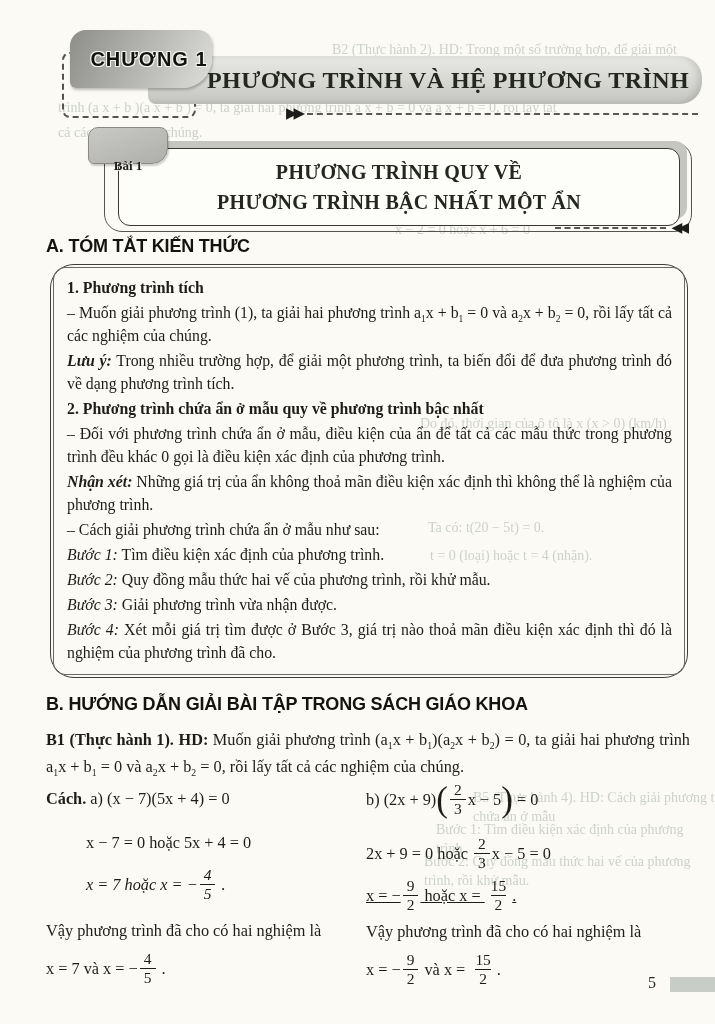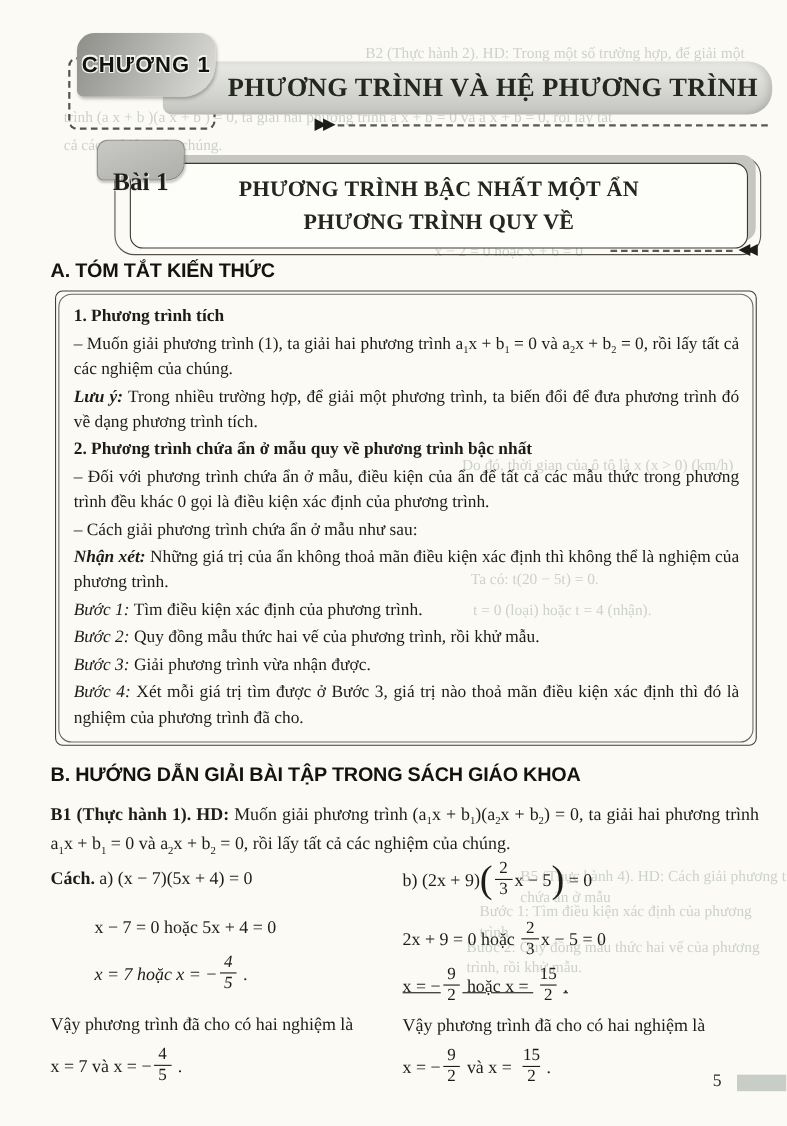--- a/index.html
+++ b/index.html
@@ -20,20 +20,21 @@
   .chapter-dashed{
     position:absolute;left:62px;top:52px;width:130px;height:62px;
     border:2px dashed #55534e;border-radius:8px;z-index:1;background:transparent;
   }
   .chapter-badge{
     position:absolute;left:70px;top:30px;width:126px;height:58px;z-index:2;
     background:linear-gradient(115deg,#8d8d89 0%,#b9b9b5 55%,#dededa 100%);
     border-radius:16px 14px 30px 6px;
     display:flex;align-items:center;justify-content:center;
     box-shadow:1px 2px 3px rgba(0,0,0,.25);
+    padding-left:16px;
   }
   .chapter-badge span{
     font-family:"Liberation Sans",sans-serif;font-weight:900;font-size:20px;
     color:#121210;letter-spacing:1px;
     text-shadow:1px 1px 0 #f2f2ee,-1px -1px 0 #f2f2ee,1px -1px 0 #f2f2ee,-1px 1px 0 #f2f2ee;
   }
   .chapter-band{
     position:absolute;left:148px;top:56px;width:554px;height:48px;z-index:1;
     background:linear-gradient(180deg,#e9e9e5 0%,#d4d4d0 60%,#c3c3bf 100%);
     border-radius:8px 22px 22px 8px;
@@ -47,21 +48,21 @@
   .fwd-arrows .tri{font-size:15px;color:#1c1c1a;letter-spacing:-4px;line-height:1;}
   .fwd-arrows .dash{flex:1;border-top:2px dashed #5a5852;margin-left:6px;height:0;}
   .lesson-badge{
     position:absolute;left:88px;top:127px;width:78px;height:35px;z-index:4;
     background:linear-gradient(160deg,#c9c9c5 0%,#aeaeaa 100%);
     border-radius:10px 8px 16px 6px;border:1px solid #8b8985;
     display:flex;align-items:center;justify-content:center;
     box-shadow:1px 2px 2px rgba(0,0,0,.2);
   }
   .lesson-badge span{
-    font-size:23px;font-weight:bold;color:#1f1e1b;
+    font-size:13px;font-weight:bold;color:#1f1e1b;
     text-shadow:1px 1px 0 #eeeeea;
     margin-top:40px;
   }
   .lesson-frame{
     position:absolute;left:104px;top:142px;width:586px;height:88px;z-index:2;
     border:1.5px solid #55534c;border-radius:6px 18px 18px 18px;
   }
   .lesson-box{
     position:absolute;left:118px;top:148px;width:560px;height:76px;z-index:3;
     background:#fdfdfa;border:1.6px solid #3a3832;border-radius:12px;
@@ -75,21 +76,21 @@
   
   .sec-heading{
     position:absolute;z-index:2;font-family:"Liberation Sans",sans-serif;
     font-weight:bold;font-size:18px;color:#14130f;letter-spacing:-.2px;
   }
   #heading-a{left:46px;top:236px;}
   #heading-b{left:46px;top:694px;}
   
   .kbox{
     position:absolute;left:50px;top:264px;width:638px;height:414px;z-index:2;
-    border:1.6px solid #413f39;border-radius:7px;box-sizing:border-box;
+    border:1.6px solid #413f39;border-radius:24px;box-sizing:border-box;
   }
   .kbox::before{
     content:"";position:absolute;inset:2px;border:1px solid #6b6962;border-radius:12px;pointer-events:none;
   }
   .kbox-inner{position:relative;padding:9px 15px 6px 16px;}
   .kbox-inner p{
     margin:2px 0;font-size:15.8px;line-height:23px;text-align:justify;color:#1d1c19;
   }
   .lb{font-weight:bold;}
   .lbi{font-weight:bold;font-style:italic;}
@@ -151,43 +152,43 @@
   </div>
   <div class="chapter-badge">
     <span>CHƯƠNG 1</span>
   </div>
   <div class="fwd-arrows">
     <span class="tri">▶▶</span>
     <span class="dash"></span>
   </div>
   <div class="lesson-frame"></div>
   <div class="lesson-box">
+    <div class="t">PHƯƠNG TRÌNH QUY VỀ</div>
     <div class="t">PHƯƠNG TRÌNH BẬC NHẤT MỘT ẨN</div>
-    <div class="t">PHƯƠNG TRÌNH QUY VỀ</div>
   </div>
   <div class="lesson-badge">
     <span>Bài 1</span>
   </div>
   <div class="back-arrows">
     <span class="dash"></span>
     <span class="tri">◀◀</span>
   </div>
 </div>
 
 <div class="sec-heading" id="heading-a">A. TÓM TẮT KIẾN THỨC</div>
 
 <div class="kbox">
   <div class="kbox-inner">
     <p><span class="lb">1. Phương trình tích</span></p>
     <p>– Muốn giải phương trình (1), ta giải hai phương trình a<sub class="msub">1</sub>x + b<sub class="msub">1</sub> = 0 và a<sub class="msub">2</sub>x + b<sub class="msub">2</sub> = 0, rồi lấy tất cả các nghiệm của chúng.</p>
     <p><span class="lbi">Lưu ý:</span><span> Trong nhiều trường hợp, để giải một phương trình, ta biến đổi để đưa phương trình đó về dạng phương trình tích.</span></p>
     <p><span class="lb">2. Phương trình chứa ẩn ở mẫu quy về phương trình bậc nhất</span></p>
     <p><span>– Đối với phương trình chứa ẩn ở mẫu, điều kiện của ẩn để tất cả các mẫu thức trong phương trình đều khác 0 gọi là điều kiện xác định của phương trình.</span></p>
+    <p><span class="lbi">Nhận xét:</span><span> Những giá trị của ẩn không thoả mãn điều kiện xác định thì không thể là nghiệm của phương trình.</span></p>
     <p><span>– Cách giải phương trình chứa ẩn ở mẫu như sau:</span></p>
-    <p><span class="lbi">Nhận xét:</span><span> Những giá trị của ẩn không thoả mãn điều kiện xác định thì không thể là nghiệm của phương trình.</span></p>
     <p><span class="li">Bước 1:</span><span> Tìm điều kiện xác định của phương trình.</span></p>
     <p><span class="li">Bước 2:</span><span> Quy đồng mẫu thức hai vế của phương trình, rồi khử mẫu.</span></p>
     <p><span class="li">Bước 3:</span><span> Giải phương trình vừa nhận được.</span></p>
     <p><span class="li">Bước 4:</span><span> Xét mỗi giá trị tìm được ở Bước 3, giá trị nào thoả mãn điều kiện xác định thì đó là nghiệm của phương trình đã cho.</span></p>
   </div>
 </div>
 
 <div class="sec-heading" id="heading-b">B. HƯỚNG DẪN GIẢI BÀI TẬP TRONG SÁCH GIÁO KHOA</div>
 
 <div class="b1-para">

